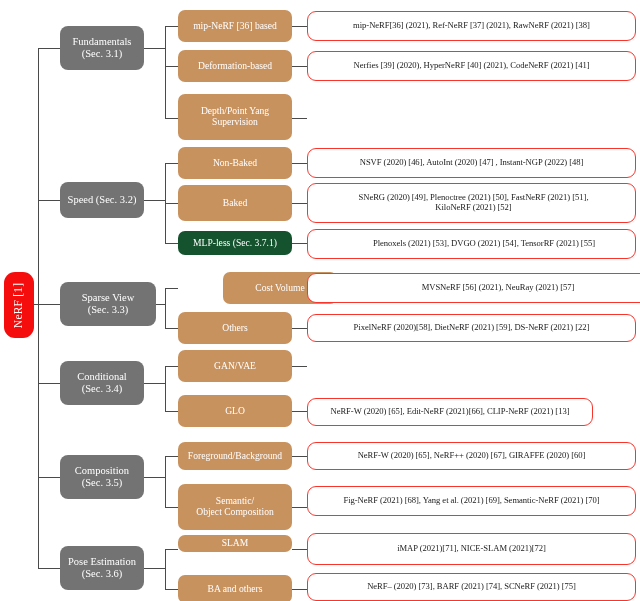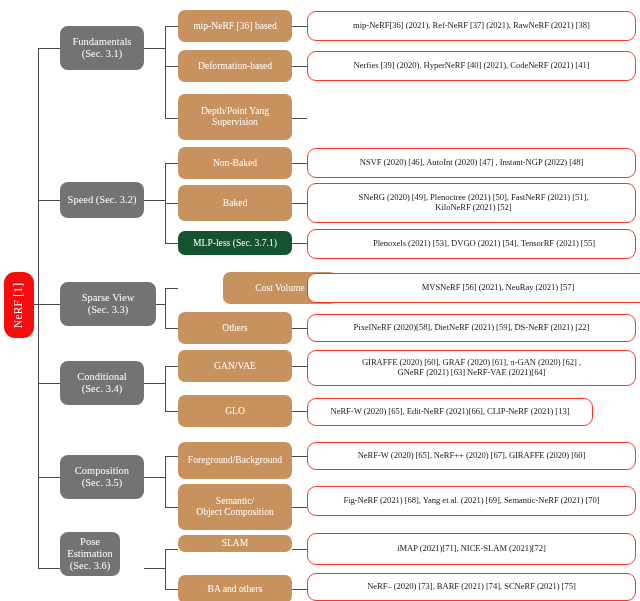--- a/index.html
+++ b/index.html
@@ -150,35 +150,35 @@
 
   <div class="node cat" style="left:60px; top:26px; width:84px; height:44px;">Fundamentals
 (Sec. 3.1)</div>
   <div class="node cat" style="left:60px; top:182px; width:84px; height:36px;">Speed (Sec. 3.2)</div>
   <div class="node cat" style="left:60px; top:282px; width:96px; height:44px;">Sparse View
 (Sec. 3.3)</div>
   <div class="node cat" style="left:60px; top:361px; width:84px; height:44px;">Conditional
 (Sec. 3.4)</div>
   <div class="node cat" style="left:60px; top:455px; width:84px; height:44px;">Composition
 (Sec. 3.5)</div>
-  <div class="node cat" style="left:60px; top:532px; width:60px; height:44px;">Pose Estimation
+  <div class="node cat" style="left:60px; top:546px; width:84px; height:44px;">Pose Estimation
 (Sec. 3.6)</div>
 
   <div class="node sub" style="left:178px; top:10px; width:114px; height:32px;">mip-NeRF [36] based</div>
   <div class="node sub" style="left:178px; top:50px; width:114px; height:32px;">Deformation-based</div>
   <div class="node sub" style="left:178px; top:94px; width:114px; height:46px;">Depth/Point Yang
 Supervision</div>
   <div class="node sub" style="left:178px; top:147px; width:114px; height:32px;">Non-Baked</div>
   <div class="node sub" style="left:178px; top:185px; width:114px; height:36px;">Baked</div>
   <div class="node sub gray" style="left:178px; top:231px; width:114px; height:24px;">MLP-less (Sec. 3.7.1)</div>
   <div class="node sub" style="left:178px; top:272px; width:114px; height:32px;margin-left:45px;">Cost Volume</div>
   <div class="node sub" style="left:178px; top:312px; width:114px; height:32px;">Others</div>
   <div class="node sub" style="left:178px; top:350px; width:114px; height:32px;">GAN/VAE</div>
   <div class="node sub" style="left:178px; top:395px; width:114px; height:32px;">GLO</div>
-  <div class="node sub" style="left:178px; top:442px; width:114px; height:37px;">Foreground/Background</div>
+  <div class="node sub" style="left:178px; top:442px; width:114px; height:28px;">Foreground/Background</div>
   <div class="node sub" style="left:178px; top:484px; width:114px; height:46px;">Semantic/
 Object Composition</div>
   <div class="node sub" style="left:178px; top:535px; width:114px; height:17px;">SLAM</div>
   <div class="node sub" style="left:178px; top:575px; width:114px; height:28px;">BA and others</div>
 
   <div class="node leaf" style="left:307px; top:11px; width:329px; height:30px;">
     <span class="txt">mip-NeRF[36] (2021), Ref-NeRF [37] (2021), RawNeRF (2021) [38]</span>
   </div>
   <div class="node leaf" style="left:307px; top:51px; width:329px; height:30px;">
     <span class="txt">Nerfies [39] (2020), HyperNeRF [40] (2021), CodeNeRF (2021) [41]</span>
@@ -192,24 +192,20 @@
   </div>
   <div class="node leaf" style="left:307px; top:229px; width:329px; height:30px;padding-left:29px;">
     <span class="txt">Plenoxels (2021) [53], DVGO (2021) [54], TensorRF (2021) [55]</span>
   </div>
   <div class="node leaf" style="left:307px; top:273px; width:382px; height:30px;">
     <span class="txt">MVSNeRF [56] (2021), NeuRay (2021) [57]</span>
   </div>
   <div class="node leaf" style="left:307px; top:314px; width:329px; height:28px;">
     <span class="txt">PixelNeRF (2020)[58], DietNeRF (2021) [59], DS-NeRF (2021) [22]</span>
   </div>
-  <div class="node leaf" style="left:307px; top:350px; width:329px; height:36px;">
-    <span class="txt">GIRAFFE (2020) [60], GRAF (2020) [61], π-GAN (2020) [62] ,
-GNeRF (2021) [63] NeRF-VAE (2021)[64]</span>
-  </div>
   <div class="node leaf" style="left:307px; top:398px; width:286px; height:28px;">
     <span class="txt">NeRF-W (2020) [65], Edit-NeRF (2021)[66], CLIP-NeRF (2021) [13]</span>
   </div>
   <div class="node leaf" style="left:307px; top:442px; width:329px; height:28px;">
     <span class="txt">NeRF-W (2020) [65], NeRF++ (2020) [67], GIRAFFE (2020) [60]</span>
   </div>
   <div class="node leaf" style="left:307px; top:486px; width:329px; height:30px;">
     <span class="txt">Fig-NeRF (2021) [68], Yang et al. (2021) [69], Semantic-NeRF (2021) [70]</span>
   </div>
   <div class="node leaf" style="left:307px; top:533px; width:329px; height:32px;">

